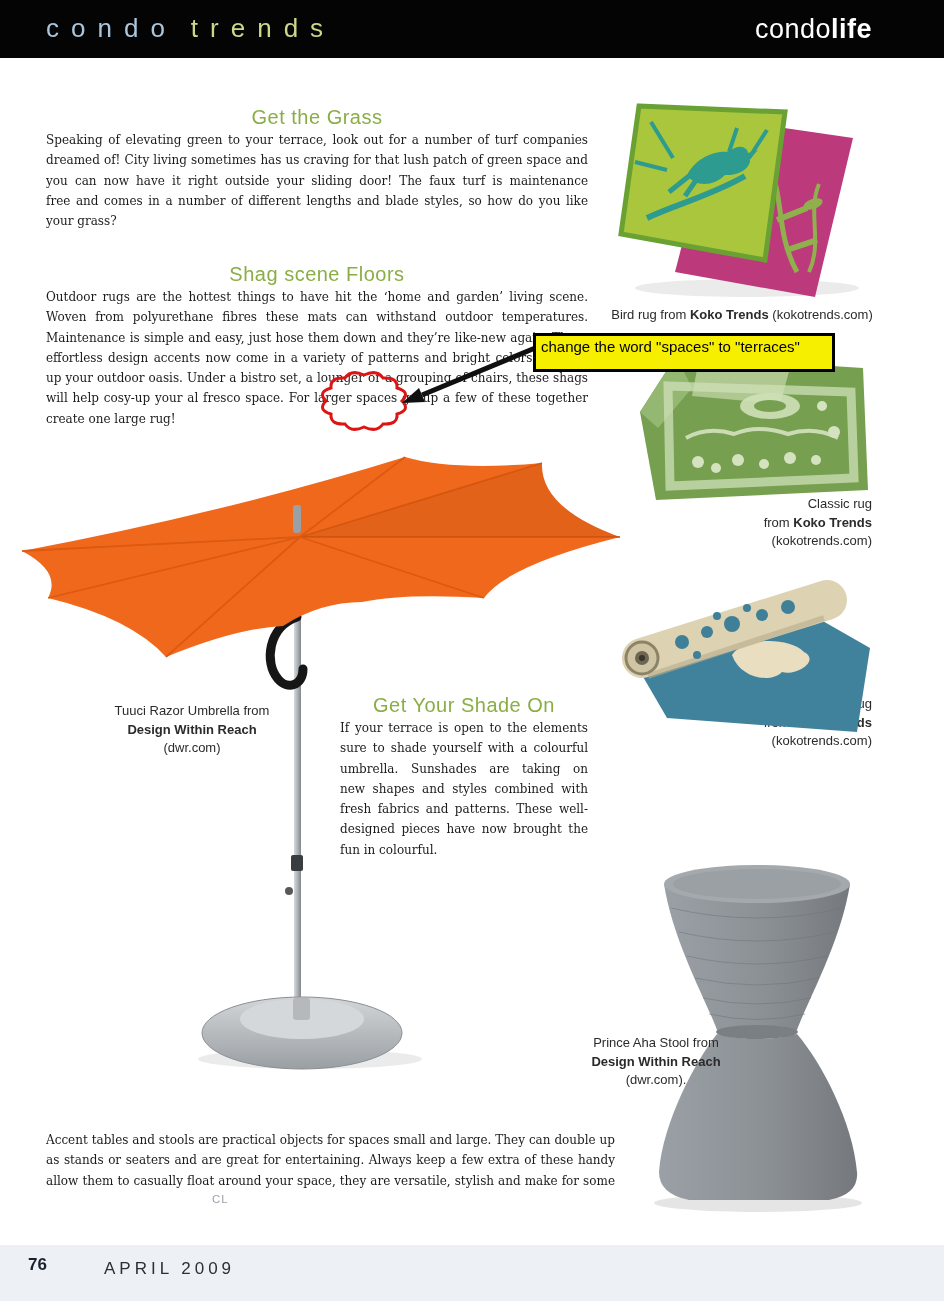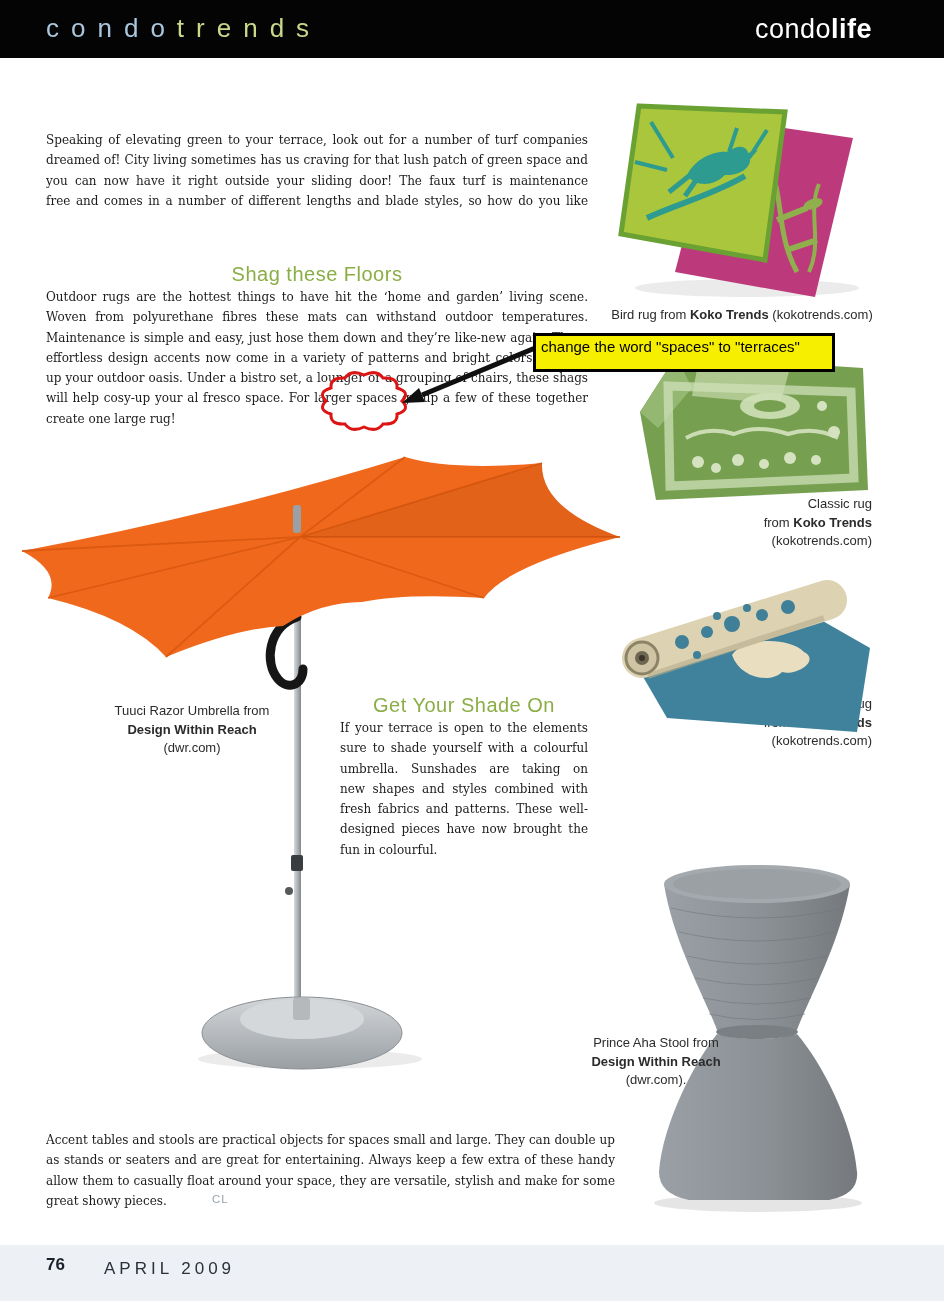--- a/index.html
+++ b/index.html
@@ -2,21 +2,21 @@
 <html><head>
 <meta charset="utf-8">
 <style>
   html,body{margin:0;padding:0;background:#ffffff;}
   #page{position:relative;width:944px;height:1301px;background:#ffffff;overflow:hidden;
         font-family:"Liberation Sans",sans-serif;}
   
   .hdr{position:absolute;left:0;top:0;width:944px;height:58px;background:#040404;}
   .hdr-left{position:absolute;left:46px;top:13px;font-size:26px;letter-spacing:12px;white-space:nowrap;}
   .hdr-left .w1{color:#a9c6dc;}
-  .hdr-left .w2{color:#c9d98a;}
+  .hdr-left .w2{color:#c9d98a;margin-left:14px;}
   .hdr-right{position:absolute;right:72px;top:14px;font-size:27px;color:#ffffff;letter-spacing:0.5px;}
   .hdr-right .bold{font-weight:700;}
   
   .sec-title{position:absolute;text-align:center;color:#8aae45;font-size:20px;letter-spacing:0.5px;}
   
   .para{position:absolute;font-family:"DejaVu Serif",serif;font-size:12px;color:#1b1b1b;}
   .jline{height:20.3px;line-height:20.3px;overflow:hidden;text-align:justify;text-align-last:justify;}
   .jline.lastline{text-align-last:left;}
   
   .cap{position:absolute;font-size:13px;color:#2b2b2b;line-height:18.5px;text-align:center;}
@@ -24,21 +24,21 @@
   .cap.center{text-align:center;}
   .cap.right{text-align:right;}
   
   .note{position:absolute;left:533px;top:333px;width:291px;height:31px;background:#f7ef00;
         border:3px solid #000;font-size:15px;line-height:17px;color:#000;padding:2px 0 0 5px;z-index:30;}
   .anno-svg{position:absolute;z-index:29;}
   .img{position:absolute;z-index:1;}
   .end-mark{position:absolute;left:212px;top:1193px;font-size:11.5px;color:#9aa2aa;letter-spacing:1px;z-index:3;}
   
   .ftr{position:absolute;left:0;top:1245px;width:944px;height:56px;background:#edf1f6;}
-  .ftr .pn{position:absolute;left:46px;top:10px;font-size:17px;font-weight:700;color:#1c222c;}
+  .ftr .pn{position:absolute;left:28px;top:10px;font-size:17px;font-weight:700;color:#1c222c;}
   .ftr .issue{position:absolute;left:104px;top:14px;font-size:17px;letter-spacing:4px;color:#2a2f38;}
   .txt{position:absolute;}
 </style>
 </head>
 <body>
 
 <div id="page">
 
   <div class="hdr">
     <div class="hdr-left">
@@ -151,28 +151,30 @@
       <path d="M42,94 Q112,110 182,94"></path>
         <path d="M50,116 Q112,130 174,116"></path>
       <path d="M58,136 Q112,148 166,136"></path>
         <path d="M64,152 Q112,163 160,152"></path>
     </g>
     <ellipse cx="112" cy="170" rx="41" ry="7" fill="#7a7f84"></ellipse>
     <ellipse cx="112" cy="22" rx="93" ry="19" fill="#a4a9ae"></ellipse>
     <ellipse cx="112" cy="22" rx="84" ry="15" fill="#9ba0a5"></ellipse>
   </svg>
 
+  <div class="sec-title txt" style="left:46px;top:106px;width:542px;">Get the Grass</div>
   <div class="para txt" style="left:46px;top:130px;width:542px;z-index:2;">
       <div class="jline">Speaking of elevating green to your terrace, look out for a number of turf companies now</div>
       <div class="jline">dreamed of! City living sometimes has us craving for that lush patch of green space and</div>
       <div class="jline">you can now have it right outside your sliding door! The faux turf is maintenance</div>
       <div class="jline">free and comes in a number of different lengths and blade styles, so how do you like</div>
-    </div>
-
-  <div class="sec-title txt" style="left:46px;top:263px;width:542px;">Shag these Floors</div>
+      <div class="jline lastline">your grass?</div>
+    </div>
+
+  <div class="sec-title txt" style="left:46px;top:263px;width:542px;">Shag scene Floors</div>
   <div class="para txt" style="left:46px;top:287px;width:542px;z-index:2;">
       <div class="jline">Outdoor rugs are the hottest things to have hit the ‘home and garden’ living scene.</div>
       <div class="jline">Woven from polyurethane fibres these mats can withstand outdoor temperatures.</div>
       <div class="jline">Maintenance is simple and easy, just hose them down and they’re like-new again. These</div>
       <div class="jline">effortless design accents now come in a variety of patterns and bright colors to dress</div>
       <div class="jline">up your outdoor oasis. Under a bistro set, a lounger or a grouping of chairs, these shags</div>
       <div class="jline">will help cosy-up your al fresco space. For larger spaces group a few of these together to</div>
       <div class="jline lastline">create one large rug!</div>
     </div>
 
@@ -220,21 +222,20 @@
   <div class="cap txt" style="left:556px;top:994px;width:200px;z-index:2;margin-top:40px;">
     <div>Prince Aha Stool from</div>
     <div><b>Design Within Reach</b></div>
     <div>(dwr.com).</div>
   </div>
 
   <div class="para txt" style="left:46px;top:1130px;width:569px;z-index:2;">
       <div class="jline">Accent tables and stools are practical objects for spaces small and large. They can double up</div>
       <div class="jline">as stands or seaters and are great for entertaining. Always keep a few extra of these handy and</div>
       <div class="jline">allow them to casually float around your space, they are versatile, stylish and make for some</div>
-      <div class="jline lastline">great showy pieces.</div>
     </div>
   <div class="end-mark">CL</div>
 
   <div class="ftr">
     <div class="pn">76</div>
     <div class="issue">APRIL 2009</div>
   </div>
 
 </div>
 

